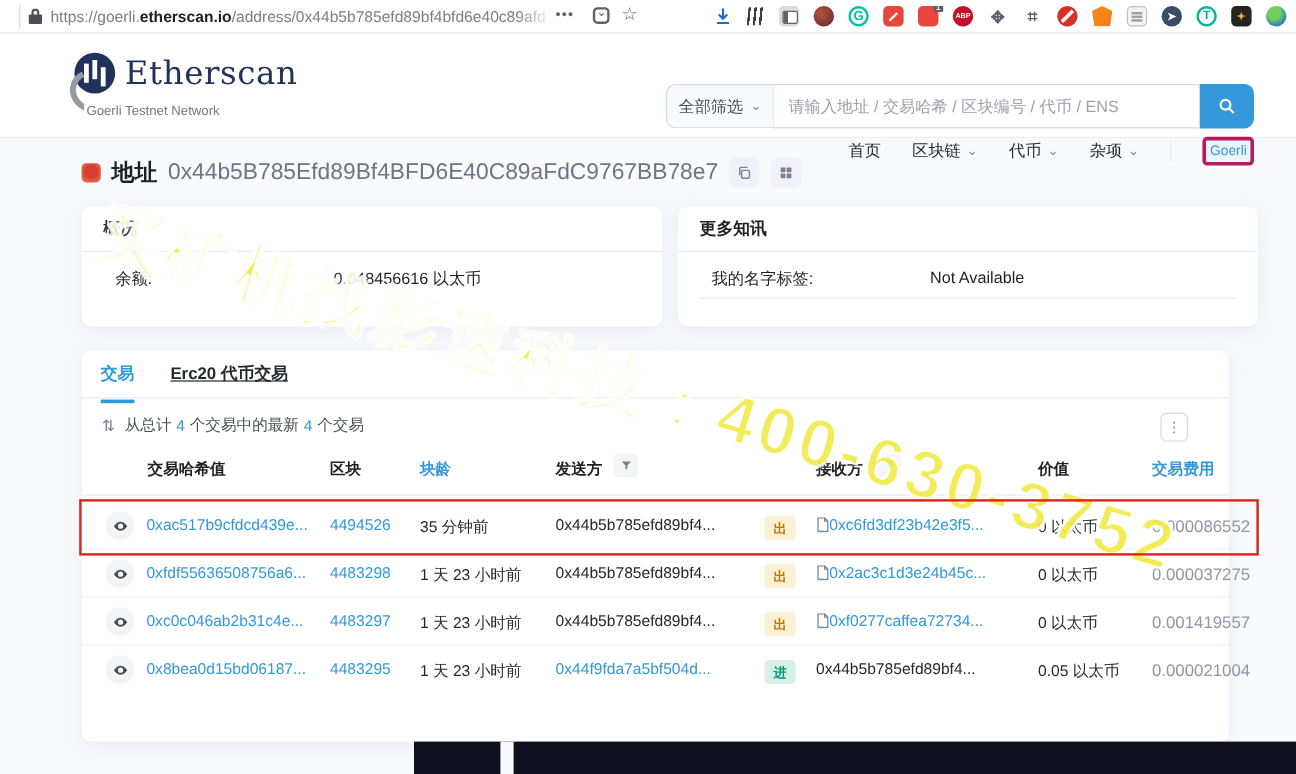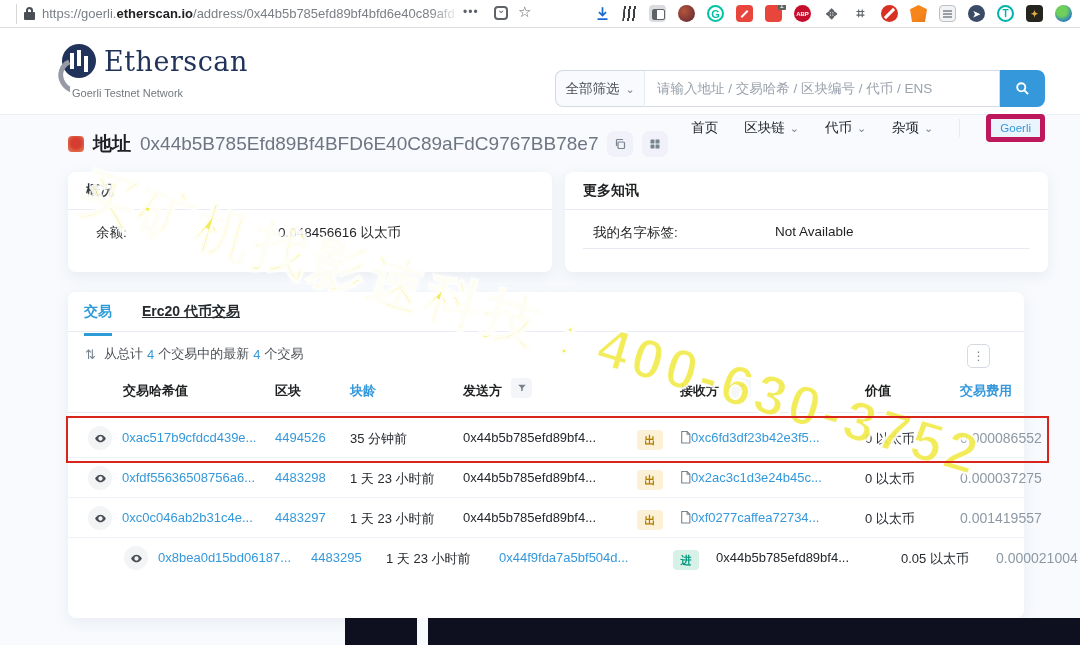--- a/index.html
+++ b/index.html
@@ -82,22 +82,22 @@
   .search-input { flex:1; height:37px; border:1px solid #d5dae2; border-left:1px solid #e7eaf3; padding:0 12px;
                   font-size:13.5px; color:#4a4f55; outline:none; font-family:"Liberation Sans",sans-serif; }
   .search-input::placeholder { color:#9aa2ac; }
   .search-btn { width:45px; height:37px; background:#3498db; border:none; border-radius:0 8px 8px 0;
                 display:flex; align-items:center; justify-content:center; cursor:pointer; }
   .caret { font-size:11px; color:#77838f; line-height:8px; }
 
   .nav-row { position:absolute; right:35px; top:86px; display:flex; align-items:center; gap:26px; }
   .nav-item { font-size:13.5px; color:#24292e; display:flex; gap:5px; align-items:center; cursor:pointer; }
   .nav-sep { width:1px; height:18px; background:#e7eaf3; }
-  .net-btn { font-size:11.5px; color:#3498db; background:#eaf4fc; border:5px solid #be185d; border-radius:4px;
-             padding:3px 9px; cursor:pointer; }
+  .net-btn { font-size:11.5px; color:#3498db; background:#eaf4fc; border:3px solid #be185d; border-radius:4px;
+             padding:3px 3px; cursor:pointer; }
 
   
   .addr-row { position:absolute; left:68px; top:131px; display:flex; align-items:center; gap:9px; }
   .addr-ident { width:16px; height:16px; border-radius:4px;
                 background:radial-gradient(circle at 50% 45%, #d43d30 40%, #e2694a 75%); }
   .addr-title { font-size:19px; font-weight:bold; color:#1e2022; }
   .addr-hash { font-size:19px; color:#6e7582; }
   .chip-btn { width:26px; height:26px; border-radius:7px; background:#f1f2f9; border:none; display:flex;
               align-items:center; justify-content:center; cursor:pointer; color:#77838f; }
 
@@ -128,21 +128,21 @@
   .thead .col, .trow .cell { position:absolute; white-space:nowrap; }
   .thead-border { position:absolute; left:0; top:120px; width:100%; height:1px; background:#e7eaf3; }
   .col-hash { left:55px; } .col-block { left:207px; } .col-age { left:282px; color:#3498db; }
   .col-from { left:395px; } .col-to { left:612px; } .col-value { left:797px; } .col-fee { left:892px; color:#3498db; }
   .funnel-chip { position:absolute; top:-4px; width:21px; height:20px; background:#f4f5f8; border-radius:4px;
                  display:flex; align-items:center; justify-content:center; cursor:pointer; }
   .funnel-from { left:443px; } .funnel-to { left:662px; }
 
   .trow { position:absolute; left:0; width:100%; height:40px; border-bottom:1px solid #eef1f5; font-size:13px; }
   .trow .cell { top:12px; }
-  .r0 { top:126px; } .r1 { top:166px; } .r2 { top:206px; } .r3 { top:246px;margin-left:36px; }
+  .r0 { top:126px; } .r1 { top:166px; } .r2 { top:206px; } .r3 { top:246px; }
   .eye-btn { position:absolute; left:20px; top:8px; width:24px; height:24px; border-radius:50%; background:#f3f4f6;
              display:flex; align-items:center; justify-content:center; cursor:pointer; }
   .c-hash { left:54px; color:#3498db; text-decoration:none; cursor:pointer; }
   .c-block { left:207px; color:#3498db; text-decoration:none; cursor:pointer; }
   .c-age { left:282px; color:#24292e; }
   .c-from { left:395px; color:#24292e; }
   .c-from.link { color:#3498db; cursor:pointer; }
   .c-badge { left:569px; top:10px; width:26px; height:20px; border-radius:4px; font-size:11px; font-weight:bold;
              display:flex; align-items:center; justify-content:center; }
   .badge-out { background:#fcf0d6; color:#b47d00; }

